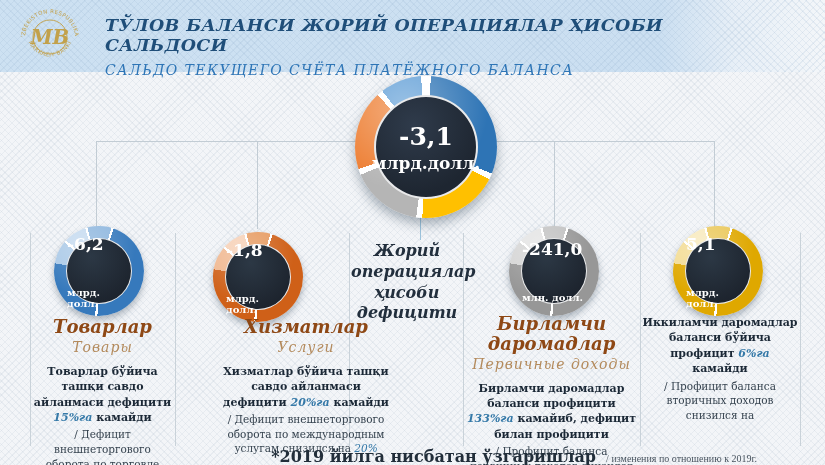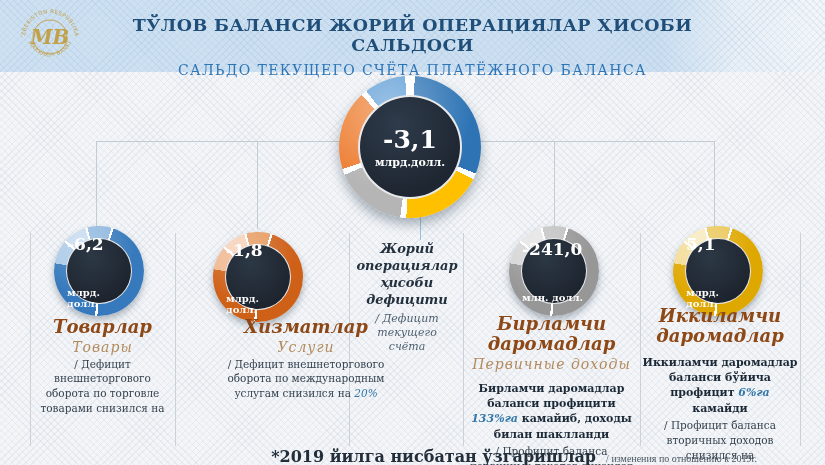--- a/index.html
+++ b/index.html
@@ -16,40 +16,40 @@
 
   
   .header-band {
     position:absolute; left:0; top:0; width:825px; height:72px;
     background:
       repeating-linear-gradient(45deg,  rgba(140,170,200,.15) 0 1px, transparent 1px 5px),
       repeating-linear-gradient(135deg, rgba(140,170,200,.15) 0 1px, transparent 1px 5px),
       linear-gradient(90deg, #cde1f2 0px, #cbdff1 660px, #e7eff7 735px, #f3f6f9 100%);
   }
   .logo { position:absolute; left:16px; top:3px; width:68px; height:68px; z-index:3; }
-  .title-wrap { position:absolute; left:105px; top:15px; width:615px; text-align:center; z-index:3; }
+  .title-wrap { position:absolute; left:105px; top:15px; width:615px; z-index:3;font-style:italic; }
   .title-main { font-size:17.5px; font-weight:700; letter-spacing:.4px; color:#1f4e79; }
   .title-sub  { font-size:14px; color:#2e75b6; letter-spacing:1.4px; margin-top:7px; }
   .date-wrap { position:absolute; right:20px; top:17px; width:90px; text-align:center; z-index:3; }
   .date-main { font-size:13px; font-weight:700; color:#14213d; }
   .date-sub  { font-size:9px; color:#4a5560; margin-top:2px; }
 
   
   .conn { position:absolute; background:#c2ccd4; z-index:1; }
   .h-conn { left:96px; top:141px; width:618px; height:1px; }
   .v-conn { top:141px; width:1px; height:88px; }
   .v1{left:96px;} .v2{left:257px;} .v3{left:554px;} .v4{left:714px;}
   .center-drop { left:420px; top:212px; width:1px; height:28px; background:#9cc3dc; }
 
   
   .divider { position:absolute; top:233px; height:213px; width:1px; background:#c9d2d9; z-index:1; }
   .d1{left:30px;} .d2{left:175px;} .d3{left:349px;} .d4{left:463px;} .d5{left:640px;} .d6{left:800px;}
 
   
-  .big-donut { position:absolute; left:339px; top:76px; width:142px; height:142px; z-index:2; }
+  .big-donut { position:absolute; left:355px; top:76px; width:142px; height:142px; z-index:2; }
   .big-ring {
     position:absolute; inset:0; border-radius:50%;
     background: conic-gradient(from 0deg,
       #ffffff 0deg 4deg, #2e74b5 4deg 112deg, #ffffff 112deg 117deg,
       #ffc000 117deg 183deg, #ffffff 183deg 188deg, #b5b5b5 188deg 247deg,
       #ffffff 247deg 252deg, #ed7d31 252deg 317deg, #ffffff 317deg 322deg,
       #5b9bd5 322deg 356deg, #ffffff 356deg 360deg);
     box-shadow: 0 6px 12px rgba(40,60,80,.38);
   }
   .big-ring::after {
@@ -57,21 +57,21 @@
     background: radial-gradient(circle at 35% 22%, rgba(255,255,255,.38), rgba(255,255,255,0) 58%);
   }
   .big-center {
     position:absolute; left:19px; top:19px; width:104px; height:104px; border-radius:50%;
     background: radial-gradient(circle at 38% 28%, #2f3b4b, #1e2631 72%);
     border:2px solid rgba(255,255,255,.9);
     display:flex; flex-direction:column; align-items:center; justify-content:center;
     color:#fff;
   }
   .big-value { font-size:25px; font-weight:700; }
-  .big-unit  { font-size:11px; font-weight:700; margin-top:2px; }
+  .big-unit  { font-size:17px; font-weight:700; margin-top:2px; }
 
   
   .mini { position:absolute; width:90px; height:90px; z-index:2; }
   .mini-ring { position:absolute; inset:0; border-radius:50%; box-shadow:0 4px 7px rgba(40,60,80,.35); }
   .mini-ring::after {
     content:""; position:absolute; inset:0; border-radius:50%;
     background: radial-gradient(circle at 35% 22%, rgba(255,255,255,.25), rgba(255,255,255,0) 55%);
   }
   .ring-blue { background: conic-gradient(from -80deg,
     #aac9e7 0deg 30deg, #fff 30deg 33deg, #c3d9ef 33deg 62deg, #fff 62deg 65deg,
@@ -93,21 +93,21 @@
   }
   .mini-value { font-size:17px; font-weight:700; }
   .mini-unit  { font-size:10px; font-weight:700; margin-top:1px; }
   .m1{left:54px;  top:226px;}
   .m2{left:213px; top:232px;}
   .m3{left:509px; top:226px;}
   .m4{left:673px; top:226px;}
 
   
   .center-label { position:absolute; left:351px; top:241px; width:112px; text-align:center; z-index:2; }
-  .center-label-uz { font-size:13px; font-weight:700; font-style:italic; color:#222f3d; line-height:1.3; }
+  .center-label-uz { font-size:16px; font-weight:700; font-style:italic; color:#222f3d; line-height:1.3; }
   .center-label-ru { font-size:11px; font-style:italic; color:#4d5f6f; line-height:1.3; margin:3px auto 0; width:92px; }
 
   
   .col { position:absolute; text-align:center; z-index:2; }
   .c1 { left:32px;  top:317px; width:141px; }
   .c2 { left:177px; top:317px; width:170px;margin-left:44px; }
   .c3 { left:465px; top:314px; width:173px; }
   .c4 { left:642px; top:306px; width:156px; }
   .col-title { font-style:italic; font-weight:700; font-size:18px; color:#8e4815; line-height:1.1; }
   .col-sub   { font-style:italic; font-size:14px; color:#b38a5c; letter-spacing:1px; margin-top:2px; }
@@ -197,44 +197,44 @@
   <div class="mini m4">
     <div class="mini-ring ring-gold"></div>
     <div class="mini-center">
       <div class="mini-value">5,1</div>
       <div class="mini-unit">млрд. долл.</div>
     </div>
   </div>
 
   <div class="center-label">
     <div class="center-label-uz">Жорий операциялар ҳисоби дефицити</div>
-    <div class="center-label-ru">/ Дефицит текущего счёта</div>
   </div>
 
   <div class="col c1">
     <div class="col-title">Товарлар</div>
     <div class="col-sub">Товары</div>
+    <p class="col-uz"><span>Товарлар бўйича ташқи савдо айланмаси дефицити </span><span class="pct">15%га</span><span> камайди</span></p>
     <p class="col-ru"><span>/ Дефицит внешнеторгового оборота по торговле товарами снизился на </span><span></span></p>
   </div>
 
   <div class="col c2">
     <div class="col-title">Хизматлар</div>
     <div class="col-sub">Услуги</div>
+    <p class="col-uz"><span>Хизматлар бўйича ташқи савдо айланмаси дефицити </span><span class="pct">20%га</span><span> камайди</span></p>
     <p class="col-ru"><span>/ Дефицит внешнеторгового оборота по международным услугам снизился на </span><span class="pct">20%</span><span></span></p>
   </div>
 
   <div class="col c3">
     <div class="col-title">Бирламчи даромадлар</div>
     <div class="col-sub">Первичные доходы</div>
-    <p class="col-uz"><span>Бирламчи даромадлар баланси профицити </span><span class="pct">133%га</span><span> камайиб, доходы билан шаклланди</span></p>
+    <p class="col-uz"><span>Бирламчи даромадлар баланси профицити </span><span class="pct">133%га</span><span> камайиб, дефицит билан профицити</span></p>
     <p class="col-ru"><span>/ Профицит баланса первичных доходов снизился на </span></p>
   </div>
 
   <div class="col c4">
-    <div class="col-title">Иккиламчи даромадлар</div>
     <p class="col-uz"><span>Иккиламчи даромадлар баланси бўйича профицит </span><span class="pct">6%га</span><span> камайди</span></p>
     <p class="col-ru"><span>/ Профицит баланса вторичных доходов снизился на </span><span></span></p>
   </div>
 
   <div class="footnote">
     <span class="fn-bold">*2019 йилга нисбатан ўзгаришлар</span>
     <span class="fn-reg">/ изменения по отношению к 2019г.</span>
   </div>
 
 </div>

